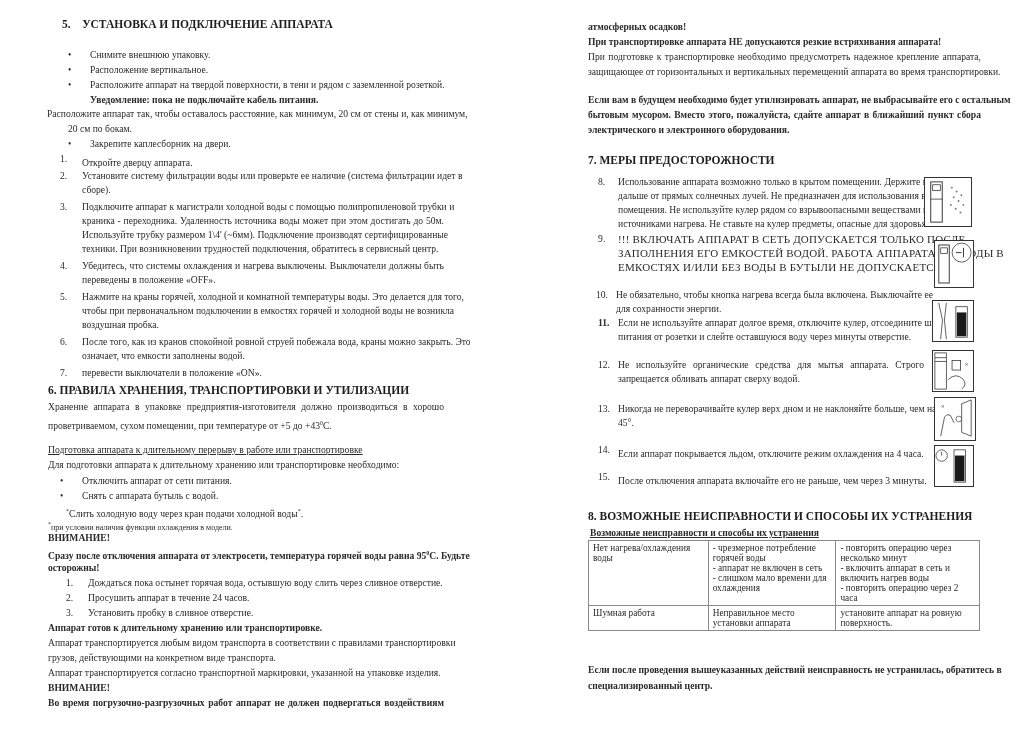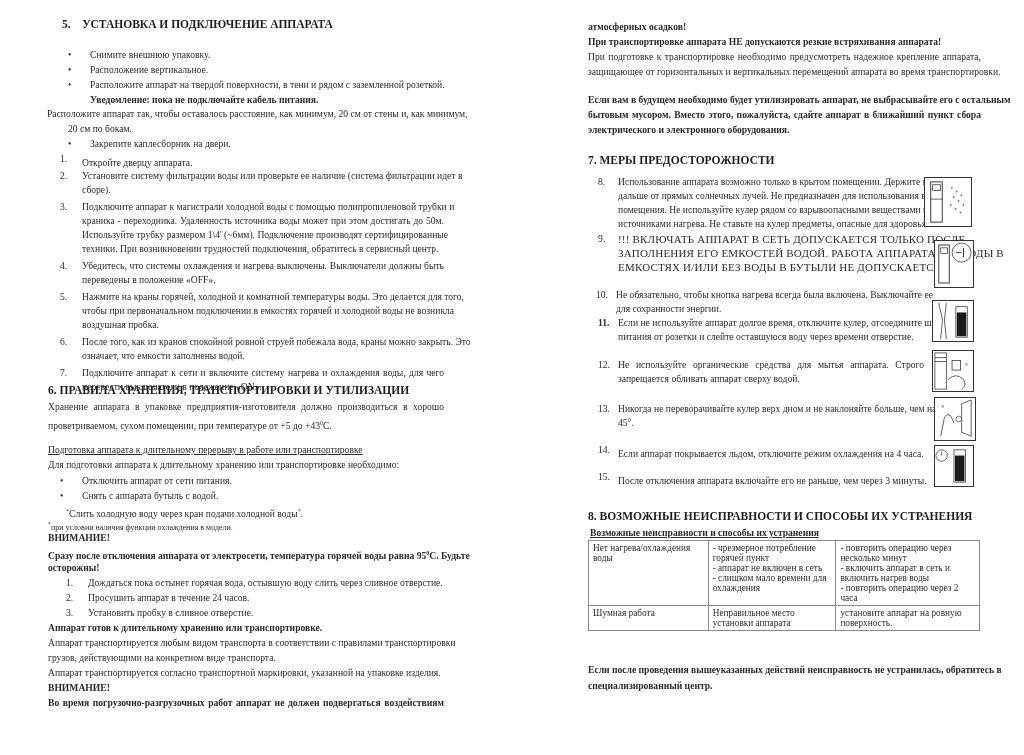--- a/index.html
+++ b/index.html
@@ -69,21 +69,20 @@
       <span class="t just">чтобы при первоначальном подключении в емкостях горячей и холодной воды не возникла</span>
       <span class="t" style="display:block;">воздушная пробка.</span>
     </div>
     <div style="position:relative; margin-top:3px;">
       <span class="t num">6.</span>
       <span class="t just">После того, как из кранов спокойной ровной струей побежала вода, краны можно закрыть. Это</span>
       <span class="t" style="display:block;">означает, что емкости заполнены водой.</span>
     </div>
     <div style="position:relative; margin-top:3px;">
       <span class="t num">7.</span>
-      <span class="t just">Подключите аппарат к сети и включите систему нагрева и охлаждения воды, для чего</span>
       <span class="t" style="display:block;">перевести выключатели в положение «ON».</span>
     </div>
   </div>
 
   <div class="abs h" style="left:48px; top:384px;">6. ПРАВИЛА ХРАНЕНИЯ, ТРАНСПОРТИРОВКИ И УТИЛИЗАЦИИ</div>
   <div class="abs t just" style="left:48px; top:400px; width:396px;">Хранение аппарата в упаковке предприятия-изготовителя должно производиться в хорошо</div>
   <div class="abs t" style="left:48px; top:416px;">
     <span>проветриваемом, сухом помещении, при температуре от +5 до +43</span><sup>0</sup><span>С.</span>
   </div>
 
@@ -145,21 +144,21 @@
 
   <div class="abs" style="left:104px; top:288px; width:302px;">
     <span class="t num" style="left:-20px;">10.</span>
     <span class="t just">Не обязательно, чтобы кнопка нагрева всегда была включена. Выключайте ее</span>
     <span class="t" style="display:block;">для сохранности энергии.</span>
   </div>
 
   <div class="abs" style="left:106px; top:316px; width:308px;">
     <span class="t num" style="left:-20px;font-weight:bold;">11.</span>
     <span class="t just">Если не используйте аппарат долгое время, отключите кулер, отсоедините шнур</span>
-    <span class="t" style="display:block;">питания от розетки и слейте оставшуюся воду через времени отверстие.</span>
+    <span class="t" style="display:block;">питания от розетки и слейте оставшуюся воду через минуты отверстие.</span>
   </div>
 
   <div class="abs" style="left:106px; top:358px; width:306px;">
     <span class="t num" style="left:-20px;">12.</span>
     <span class="t just">Не используйте органические средства для мытья аппарата. Строго</span>
     <span class="t" style="display:block;">запрещается обливать аппарат сверху водой.</span>
   </div>
 
   <div class="abs" style="left:106px; top:402px; width:306px;">
     <span class="t num" style="left:-20px;">13.</span>
@@ -243,21 +242,21 @@
   <table class="faults abs" style="left:76px; top:540px; width:392px;">
     <colgroup>
         <col style="width:120px">
         <col style="width:128px">
         <col style="width:144px">
       </colgroup>
     <tbody>
         <tr>
       <td>Нет нагрева/охлаждения воды</td>
       <td>
-        <div>- чрезмерное потребление горячей пункт</div>
+        <div>- чрезмерное потребление горячей воды</div>
         <div>- аппарат не включен в сеть</div>
         <div>- слишком мало времени для охлаждения</div>
       </td>
       <td>
         <div>- повторить операцию через несколько минут</div>
         <div>- включить аппарат в сеть и включить нагрев воды</div>
         <div>- повторить операцию через 2 часа</div>
       </td>
     </tr>
     <tr>

